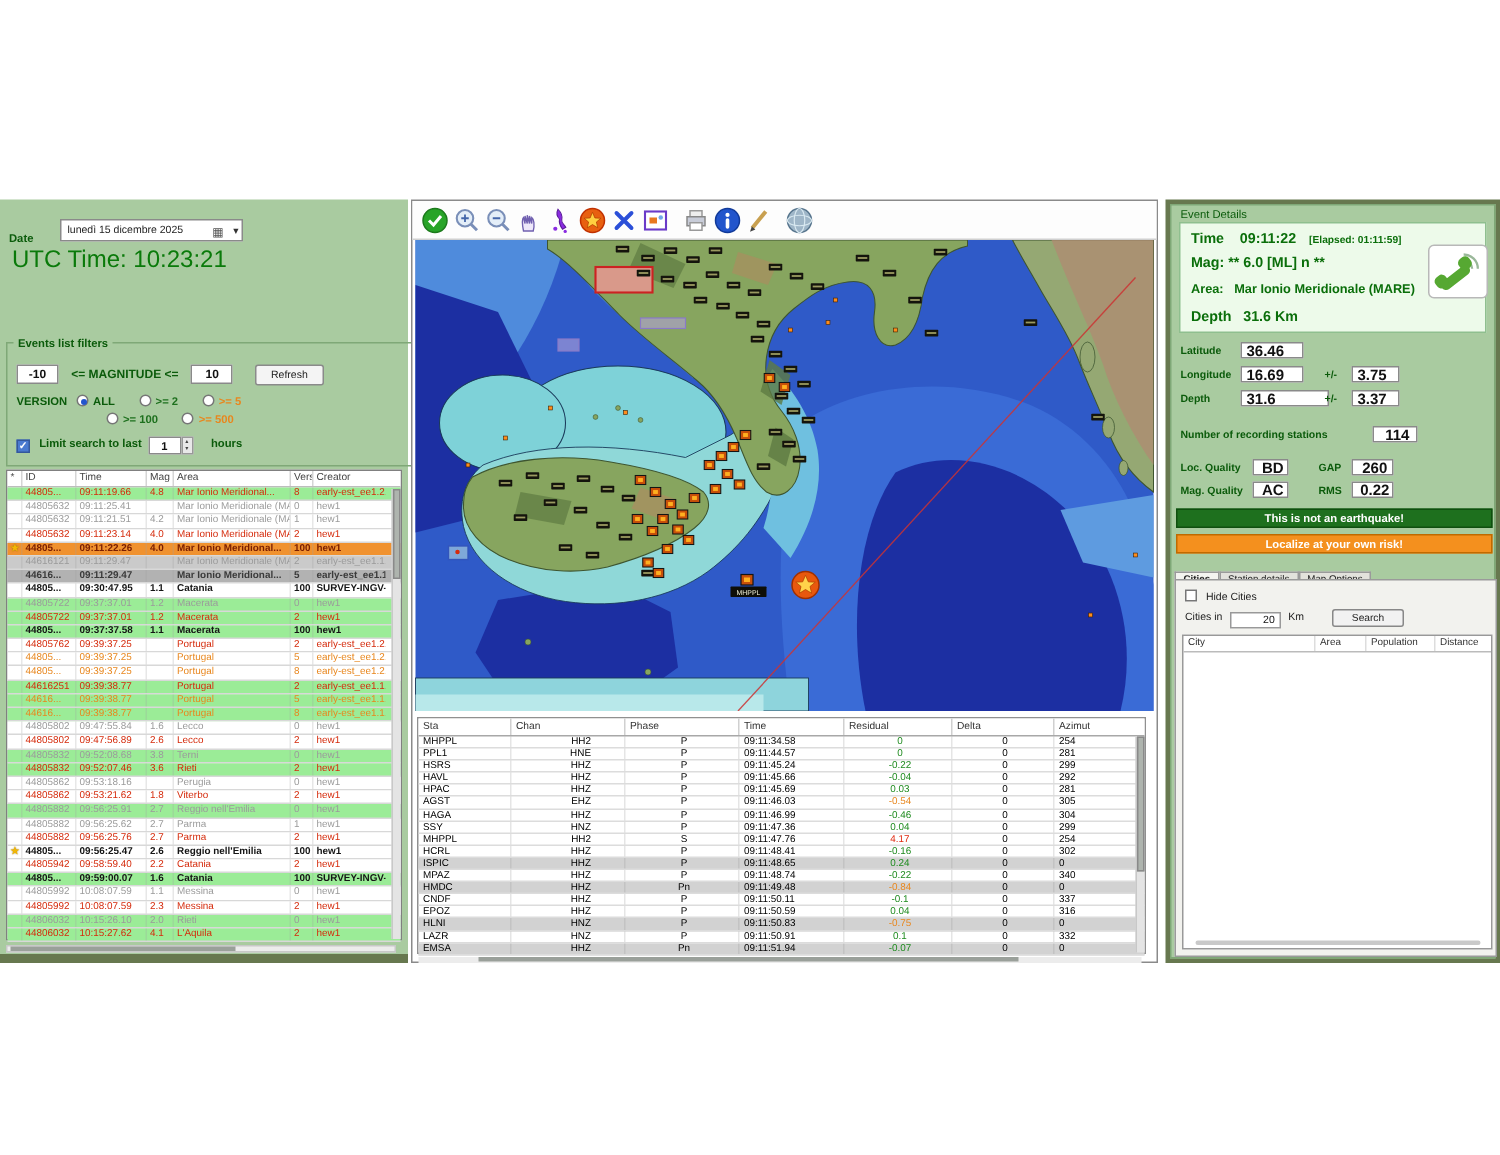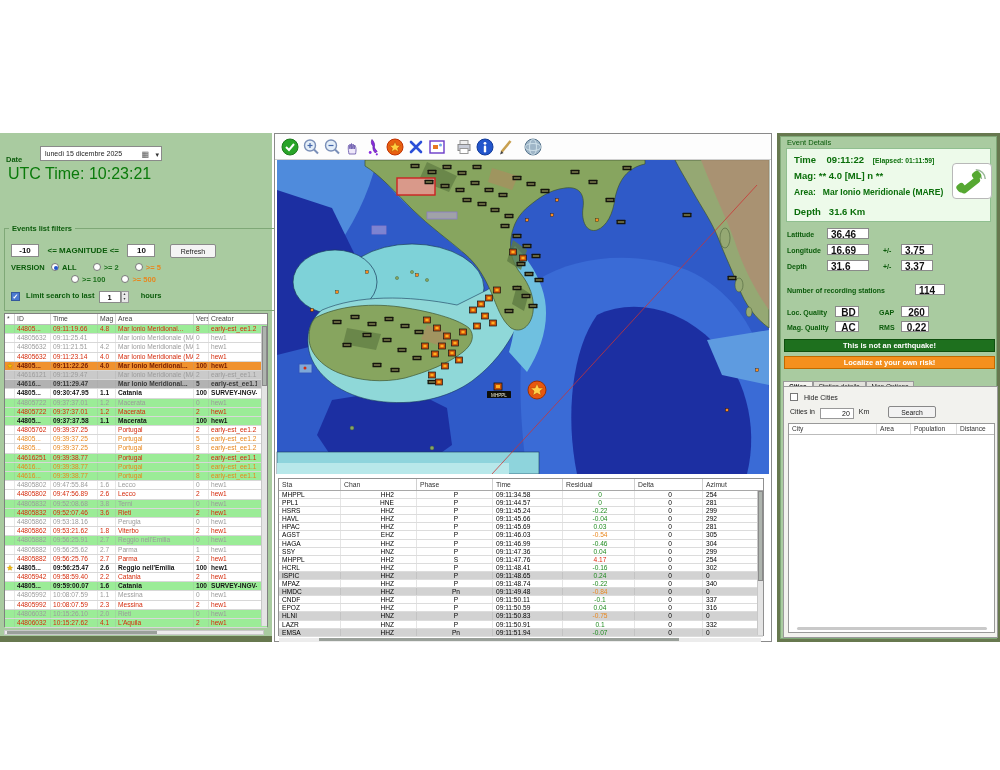--- a/index.html
+++ b/index.html
@@ -1055,21 +1055,21 @@
   <div class="rpanel">
     <div class="rinner">
       <div class="rtitle">Event Details</div>
 
       <div class="infobox">
         <div class="irow" style="top:5px">
           <span>Time</span>&nbsp;&nbsp;&nbsp;
           <span>09:11:22</span>
           <span class="elapsed">[Elapsed: 01:11:59]</span>
         </div>
-        <div class="irow" style="top:21px">Mag: ** 4.0 [ML] n **</div>
+        <div class="irow" style="top:21px">Mag: ** 6.0 [ML] n **</div>
         <div class="irow" style="top:38px;font-size:8.5px">
           <span>Area:</span>&nbsp;&nbsp;
           <span>Mar Ionio Meridionale (MARE)</span>
         </div>
         <div class="irow" style="top:57px">
           <span>Depth</span>&nbsp;&nbsp;
           <span>31.6 Km</span>
         </div>
       </div>
       <div class="phonebtn">
@@ -1084,26 +1084,26 @@
         </svg>
       </div>
 
       <div class="frow" style="left:6px;top:94px">Latitude</div>
       <div class="finput" style="left:46px;top:91px;width:42px">36.46</div>
       <div class="frow" style="left:6px;top:110px">Longitude</div>
       <div class="finput" style="left:46px;top:107px;width:42px">16.69</div>
       <div class="frow" style="left:102px;top:110px">+/-</div>
       <div class="finput" style="left:120px;top:107px;width:32px">3.75</div>
       <div class="frow" style="left:6px;top:126px">Depth</div>
-      <div class="finput" style="left:46px;top:123px;width:42px">31.6</div>
+      <div class="finput" style="left:46px;top:123px;width:59px">31.6</div>
       <div class="frow" style="left:102px;top:126px">+/-</div>
       <div class="finput" style="left:120px;top:123px;width:32px">3.37</div>
 
       <div class="frow" style="left:6px;top:150px">Number of recording stations</div>
-      <div class="finput" style="left:134px;top:147px;width:30px;">114</div>
+      <div class="finput" style="left:134px;top:147px;width:30px;text-align:center">114</div>
 
       <div class="frow" style="left:6px;top:172px">Loc. Quality</div>
       <div class="finput" style="left:54px;top:169px;width:24px;text-align:center">BD</div>
       <div class="frow" style="left:98px;top:172px">GAP</div>
       <div class="finput" style="left:120px;top:169px;width:28px;text-align:center">260</div>
       <div class="frow" style="left:6px;top:187px">Mag. Quality</div>
       <div class="finput" style="left:54px;top:184px;width:24px;text-align:center">AC</div>
       <div class="frow" style="left:98px;top:187px">RMS</div>
       <div class="finput" style="left:120px;top:184px;width:28px;text-align:center">0.22</div>
 

